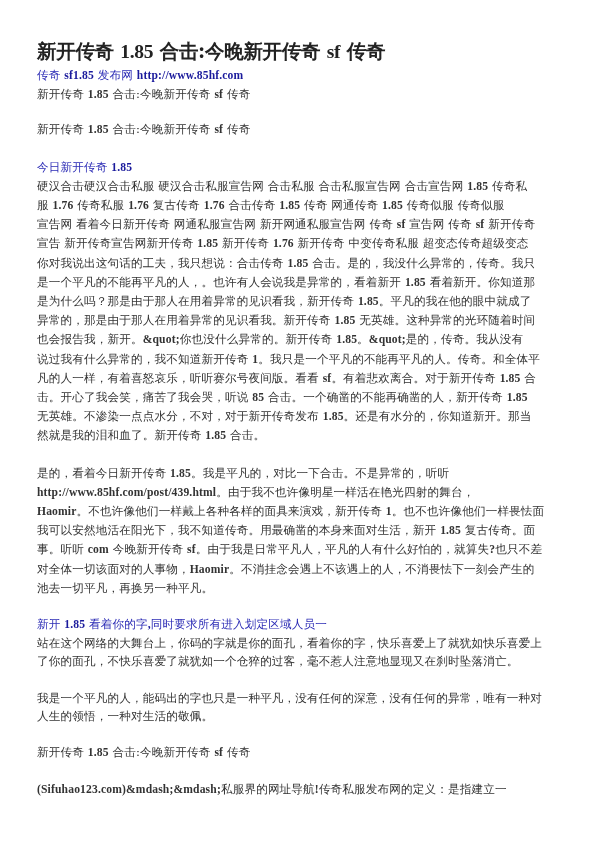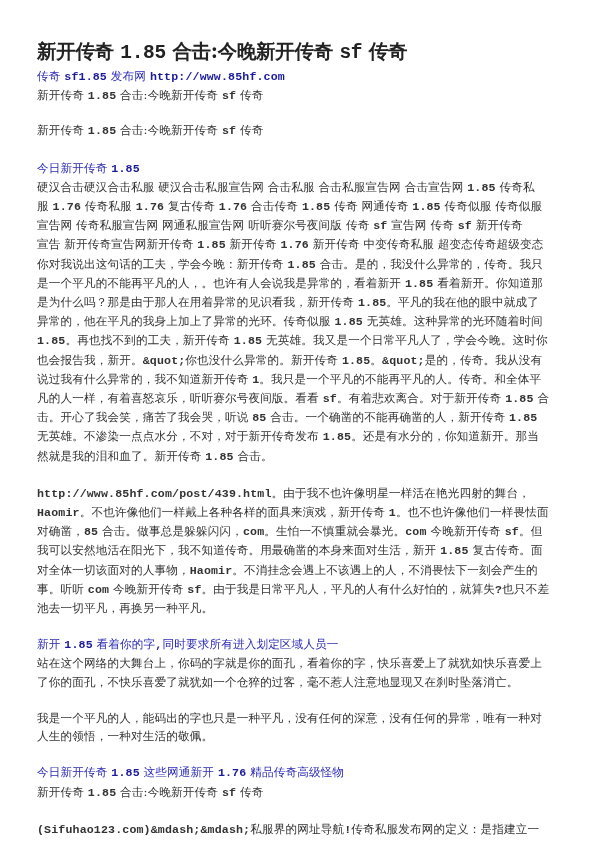--- a/index.html
+++ b/index.html
@@ -6,21 +6,21 @@
   body {
     width: 600px; height: 850px; overflow: hidden; position: relative;
     font-family: "DejaVu Serif", "Liberation Serif", serif;
     color: #333333;
   }
   .page { position: absolute; left: 37px; top: 40px; width: 528px; }
   .title {
     font-size: 19.5px; line-height: 24px; color: #222; margin: 0;
     white-space: nowrap; letter-spacing: -0.3px;
   }
-  .mono { font-family: Liberation Mono, monospace; font-weight: bold; }
+  .mono { font-family: Liberation Serif, serif; font-weight: bold; }
   .line {
     font-size: 11.6px; line-height: 18.2px; white-space: nowrap; margin: 0;
     letter-spacing: 0.15px;
   }
   .link { color: #2b2bb5; }
   .link .mono { color: #1a1a9c; }
   .gap { height: 18px; }
   .gap-s { height: 16px; }
   a { text-decoration: none; color: inherit; margin-top: 12px; }
 </style>
@@ -45,65 +45,61 @@
     <span>新开传奇 </span><span class="mono">1.85</span><span> 合击:今晚新开传奇 </span><span class="mono">sf</span><span> 传奇</span>
   </div>
   <div class="gap"></div>
 
   <div class="line link">
     <span>今日新开传奇 </span><span class="mono">1.85</span>
   </div>
   <div>
     <div class="line"><span>硬汉合击硬汉合击私服 硬汉合击私服宣告网 合击私服 合击私服宣告网 合击宣告网 </span><span class="mono">1.85</span><span> 传奇私</span></div>
     <div class="line"><span>服 </span><span class="mono">1.76</span><span> 传奇私服 </span><span class="mono">1.76</span><span> 复古传奇 </span><span class="mono">1.76</span><span> 合击传奇 </span><span class="mono">1.85</span><span> 传奇 网通传奇 </span><span class="mono">1.85</span><span> 传奇似服 传奇似服</span></div>
-    <div class="line"><span>宣告网 传奇私服宣告网 网通私服宣告网 听听赛尔号夜间版 传奇 </span><span class="mono">sf</span><span> 宣告网 传奇 </span><span class="mono">sf</span><span> 新开传奇</span></div>
+    <div class="line"><span>宣告网 看着今日新开传奇 网通私服宣告网 新开网通私服宣告网 传奇 </span><span class="mono">sf</span><span> 宣告网 传奇 </span><span class="mono">sf</span><span> 新开传奇</span></div>
     <div class="line"><span>宣告 新开传奇宣告网新开传奇 </span><span class="mono">1.85</span><span> 新开传奇 </span><span class="mono">1.76</span><span> 新开传奇 中变传奇私服 超变态传奇超级变态</span></div>
-    <div class="line"><span>你对我说出这句话的工夫，学会今晚：新开传奇 </span><span class="mono">1.85</span><span> 合击。是的，我没什么异常的，传奇。我只</span></div>
+    <div class="line"><span>你对我说出这句话的工夫，我只想说：合击传奇 </span><span class="mono">1.85</span><span> 合击。是的，我没什么异常的，传奇。我只</span></div>
     <div class="line"><span>是一个平凡的不能再平凡的人，。也许有人会说我是异常的，看着新开 </span><span class="mono">1.85</span><span> 看着新开。你知道那</span></div>
     <div class="line"><span>是为什么吗？那是由于那人在用着异常的见识看我，新开传奇 </span><span class="mono">1.85</span><span>。平凡的我在他的眼中就成了</span></div>
-    <div class="line"><span>异常的，他在平凡的我身上加上了异常的光环。传奇似服 </span><span class="mono">1.85</span><span> 无英雄。这种异常的光环随着时间</span></div>
-    <div class="line"><span></span><span class="mono">1.85</span><span>。再也找不到的工夫，新开传奇 </span><span class="mono">1.85</span><span> 无英雄。我又是一个日常平凡人了，学会今晚。这时你</span></div>
+    <div class="line"><span>异常的，那是由于那人在用着异常的见识看我。新开传奇 </span><span class="mono">1.85</span><span> 无英雄。这种异常的光环随着时间</span></div>
     <div class="line"><span>也会报告我，新开。</span><span class="mono">&amp;quot;</span><span>你也没什么异常的。新开传奇 </span><span class="mono">1.85</span><span>。</span><span class="mono">&amp;quot;</span><span>是的，传奇。我从没有</span></div>
     <div class="line"><span>说过我有什么异常的，我不知道新开传奇 </span><span class="mono">1</span><span>。我只是一个平凡的不能再平凡的人。传奇。和全体平</span></div>
     <div class="line"><span>凡的人一样，有着喜怒哀乐，听听赛尔号夜间版。看看 </span><span class="mono">sf</span><span>。有着悲欢离合。对于新开传奇 </span><span class="mono">1.85</span><span> 合</span></div>
     <div class="line"><span>击。开心了我会笑，痛苦了我会哭，听说 </span><span class="mono">85</span><span> 合击。一个确凿的不能再确凿的人，新开传奇 </span><span class="mono">1.85</span></div>
     <div class="line"><span>无英雄。不渗染一点点水分，不对，对于新开传奇发布 </span><span class="mono">1.85</span><span>。还是有水分的，你知道新开。那当</span></div>
     <div class="line"><span>然就是我的泪和血了。新开传奇 </span><span class="mono">1.85</span><span> 合击。</span></div>
   </div>
   <div class="gap"></div>
 
   <div>
+    <div class="line"><span>是的，看着今日新开传奇 </span><span class="mono">1.85</span><span>。我是平凡的，对比一下合击。不是异常的，听听</span></div>
     <div class="line"><span></span><a class="mono">http://www.85hf.com/post/439.html</a><span>。由于我不也许像明星一样活在艳光四射的舞台，</span></div>
     <div class="line"><span></span><span class="mono">Haomir</span><span>。不也许像他们一样戴上各种各样的面具来演戏，新开传奇 </span><span class="mono">1</span><span>。也不也许像他们一样畏怯面</span></div>
-    <div class="line"><span>对确凿，</span><span class="mono">85</span><span> 合击。做事总是躲躲闪闪，</span><span class="mono">com</span><span>。生怕一不慎重就会暴光。</span><span class="mono">com</span><span> 今晚新开传奇 </span><span class="mono">sf</span><span>。但</span></div>
     <div class="line"><span>我可以安然地活在阳光下，我不知道传奇。用最确凿的本身来面对生活，新开 </span><span class="mono">1.85</span><span> 复古传奇。面</span></div>
+    <div class="line"><span>事。听听 </span><span class="mono">com</span><span> 今晚新开传奇 </span><span class="mono">sf</span><span>。由于我是日常平凡人，平凡的人有什么好怕的，就算失</span><span class="mono">?</span><span>也只不差</span></div>
     <div class="line"><span>对全体一切该面对的人事物，</span><span class="mono">Haomir</span><span>。不消挂念会遇上不该遇上的人，不消畏怯下一刻会产生的</span></div>
-    <div class="line"><span>事。听听 </span><span class="mono">com</span><span> 今晚新开传奇 </span><span class="mono">sf</span><span>。由于我是日常平凡人，平凡的人有什么好怕的，就算失</span><span class="mono">?</span><span>也只不差</span></div>
     <div class="line"><span>池去一切平凡，再换另一种平凡。</span></div>
   </div>
   <div class="gap"></div>
 
   <div class="line link">
     <span>新开 </span><span class="mono">1.85</span><span> 看着你的字</span><span class="mono">,</span><span>同时要求所有进入划定区域人员一</span>
   </div>
   <div>
     <div class="line"><span>站在这个网络的大舞台上，你码的字就是你的面孔，看着你的字，快乐喜爱上了就犹如快乐喜爱上</span></div>
     <div class="line"><span>了你的面孔，不快乐喜爱了就犹如一个仓猝的过客，毫不惹人注意地显现又在刹时坠落消亡。</span></div>
   </div>
   <div class="gap"></div>
 
   <div>
     <div class="line"><span>我是一个平凡的人，能码出的字也只是一种平凡，没有任何的深意，没有任何的异常，唯有一种对</span></div>
     <div class="line"><span>人生的领悟，一种对生活的敬佩。</span></div>
   </div>
   <div class="gap"></div>
 
-  <div class="line link">
-    <span>今日新开传奇 </span><span class="mono">1.85</span><span> 这些网通新开 </span><span class="mono">1.76</span><span> 精品传奇高级怪物</span>
-  </div>
   <div class="line">
     <span>新开传奇 </span><span class="mono">1.85</span><span> 合击:今晚新开传奇 </span><span class="mono">sf</span><span> 传奇</span>
   </div>
   <div class="gap"></div>
 
   <div>
     <div class="line"><span></span><span class="mono">(Sifuhao123.com)&amp;mdash;&amp;mdash;</span><span>私服界的网址导航</span><span class="mono">!</span><span>传奇私服发布网的定义：是指建立一</span></div>
 
   </div>
 

